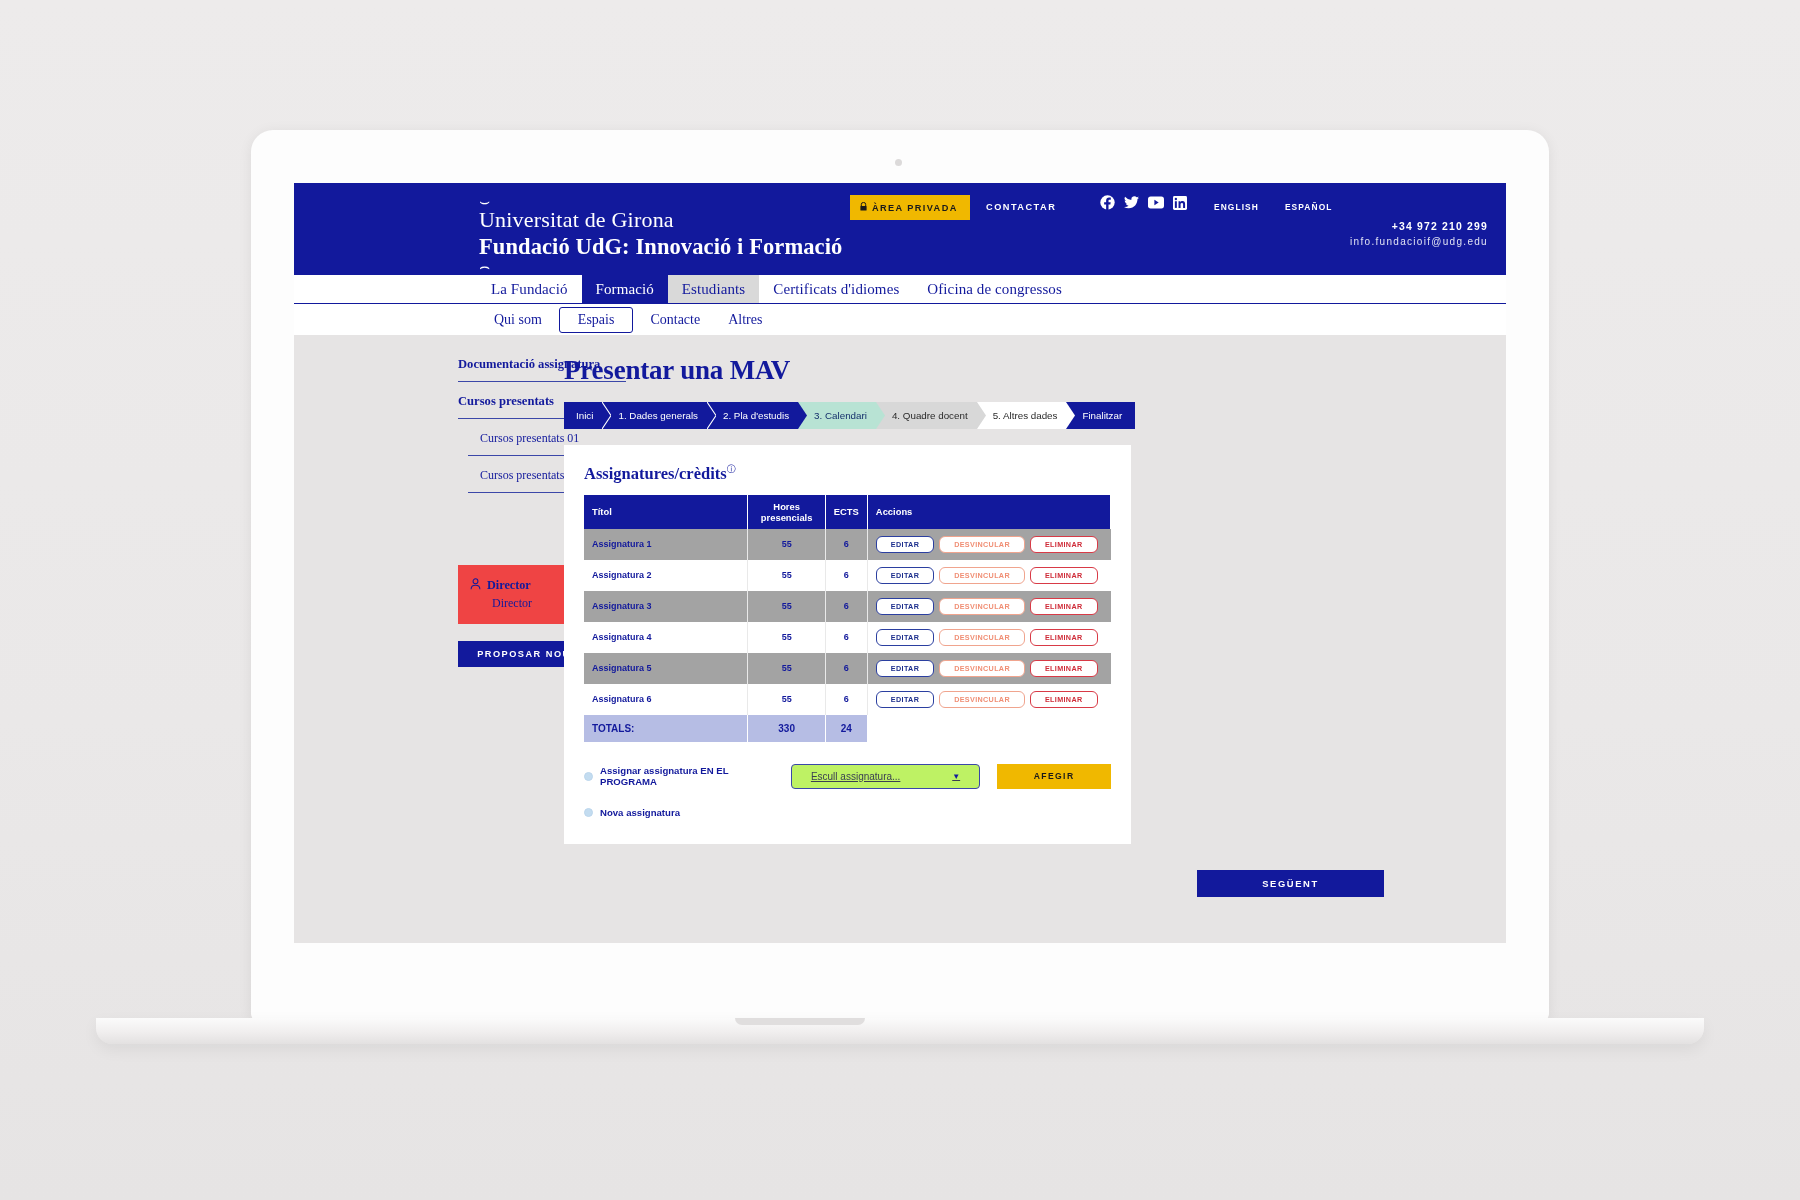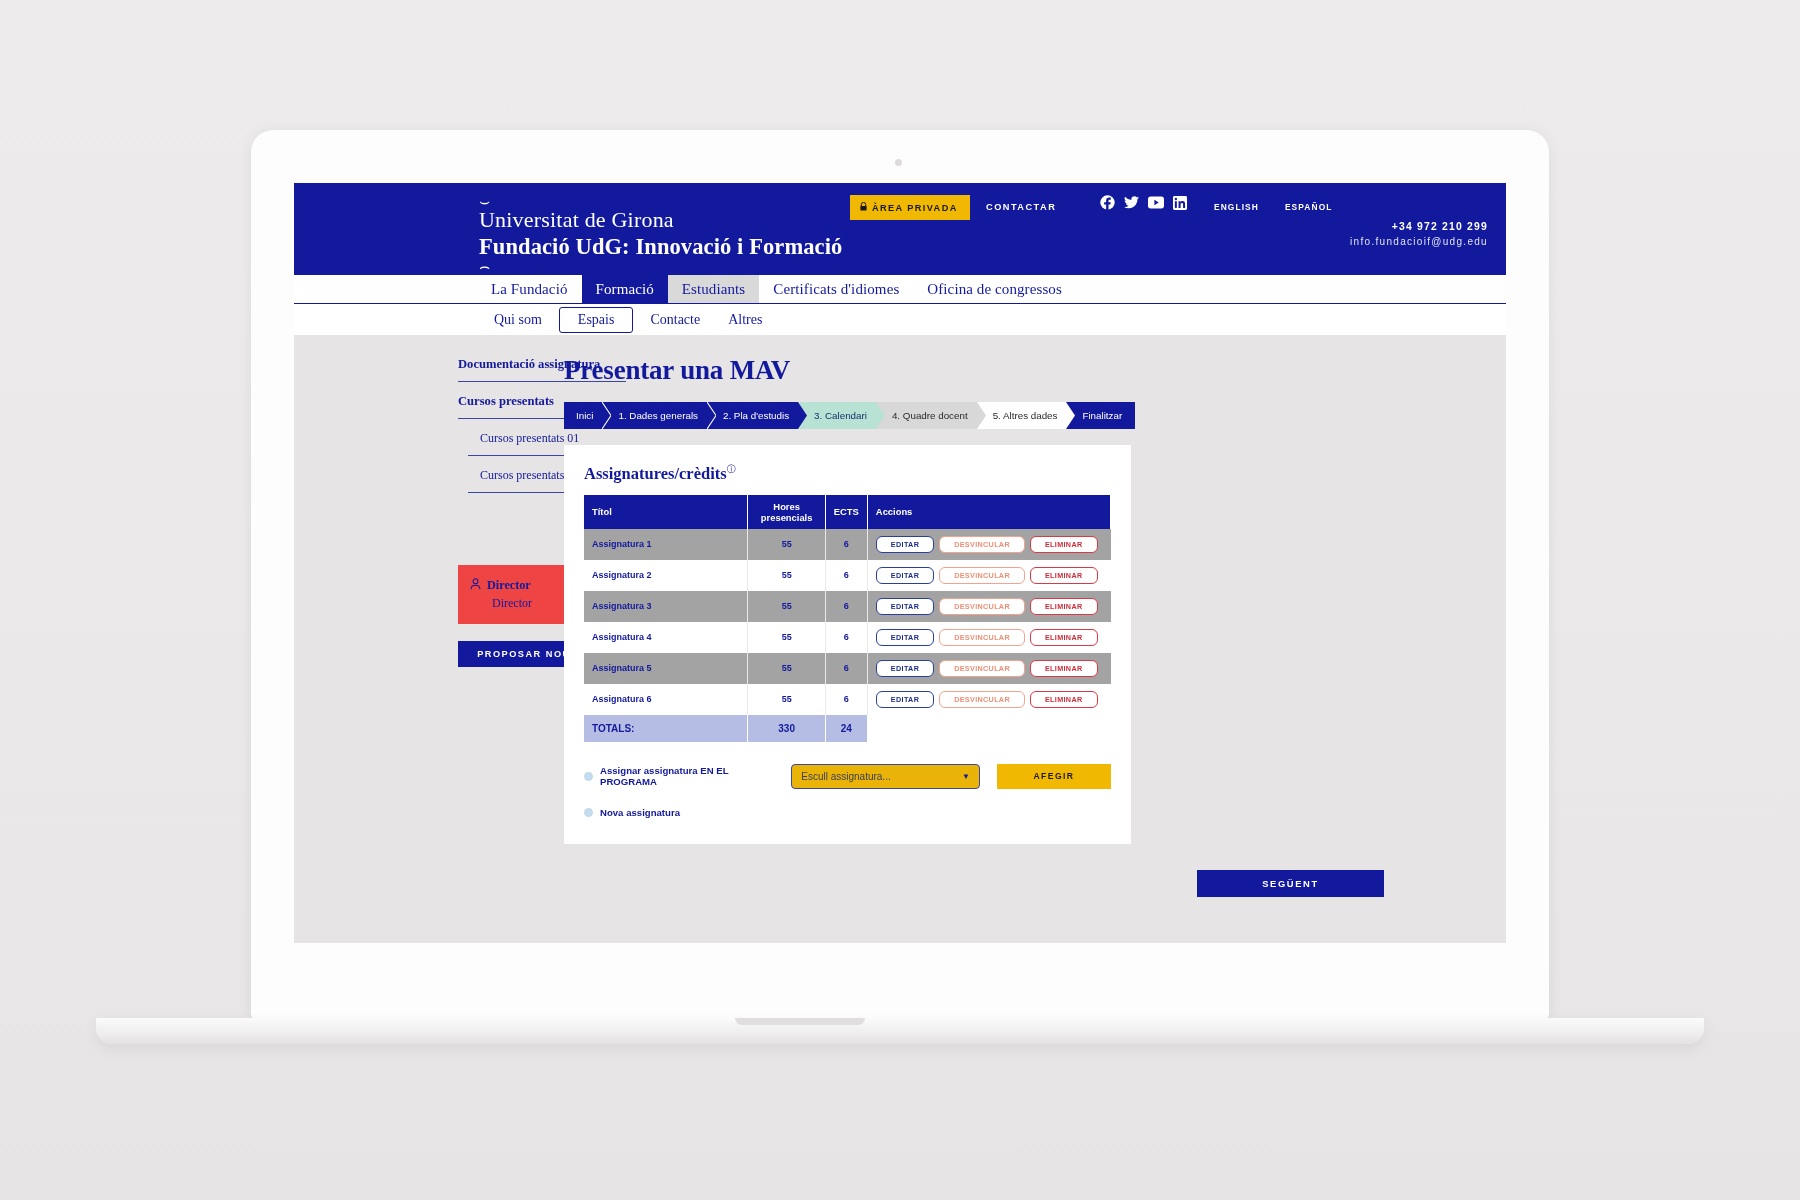--- a/index.html
+++ b/index.html
@@ -149,22 +149,22 @@
   tr.totals td { background:#b6bde4; color:#12199c; font-weight:700; font-size:10px;
       padding:8px 8px; border-right:1px solid #fff; }
   tr.totals td.empty { background:transparent; border:none; }
 
   
   .assignrow { display:flex; align-items:center; margin-top:22px; gap:7px; }
   .radio { width:9px; height:9px; border-radius:50%; background:#c3dcf0;
       border:1px solid #bcd6ec; flex:none; }
   .assignlbl { font-size:9.6px; font-weight:700; color:#12199c; }
   .select { width:196px; height:25px; border:1.2px solid #3b47a8; border-radius:4px;
-      background:#eab308; display:flex; align-items:center; justify-content:space-between;
-      padding:0 9px; font-size:10px; color:#3a3f52; margin-left:4px; cursor:pointer; }
+      background:#bef264; display:flex; align-items:center; justify-content:space-between;
+      padding:0 19px; font-size:10px; color:#3a3f52; margin-left:4px; cursor:pointer;text-decoration:underline; }
   .caret { font-size:8px; color:#12199c; }
   .afegir { margin-left:10px; width:119px; height:25px; background:#f0b800; color:#1a1a1a;
       font-size:8.6px; font-weight:700; letter-spacing:1.4px; border:none; cursor:pointer; }
   .novarow { display:flex; align-items:center; gap:7px; margin-top:18px; }
 
   .seguent-wrap { display:flex; justify-content:flex-end; margin-top:26px; padding-right:0; }
   .seguent { width:187px; height:27px; background:#12199c; color:#fff; border:none;
       font-size:9.4px; font-weight:700; letter-spacing:1.6px; cursor:pointer;
       display:flex; align-items:center; justify-content:center; }
 </style>

